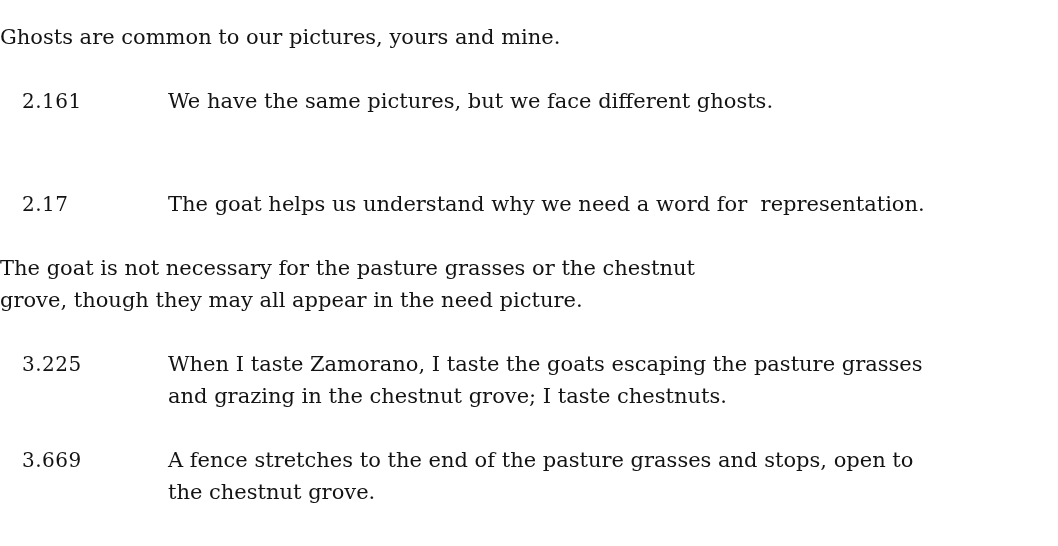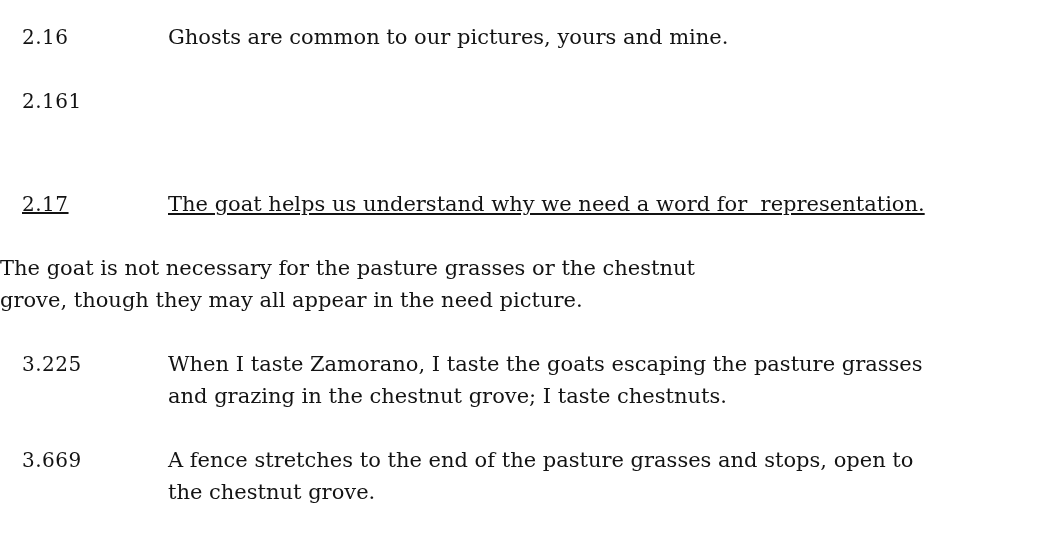--- a/index.html
+++ b/index.html
@@ -22,47 +22,46 @@
     line-height: 32px;
     color: #131313;
   }
   .entry {
     display: flex;
     align-items: baseline;
     margin-bottom: 32px;
   }
   .entry.gap-before {
     margin-top: 71px;
-    text-decoration: underline;
   }
   .num {
     flex: 0 0 168px;
     box-sizing: border-box;
     padding-left: 22px;
     font-size: 20px;
     letter-spacing: 0.5px;
   }
   .text {
     flex: 1;
     white-space: pre-wrap;
     padding-right: 0;
   }
 </style>
 </head>
 <body>
 
 <div class="page">
 
   <section class="entry">
-    <div class="num">2.16</div>
     <div class="text">Ghosts are common to our pictures, yours and mine.</div>
   </section>
 
   <section class="entry">
     <div class="num">2.161</div>
+    <div class="text">We have the same pictures, but we face different ghosts.</div>
   </section>
 
   <section class="entry gap-before">
     <div class="num">2.17</div>
     <div class="text">The goat helps us understand why we need a word for  representation.</div>
   </section>
 
   <section class="entry">
     <div class="text">The goat is not necessary for the pasture grasses or the chestnut
 grove, though they may all appear in the need picture.</div>

